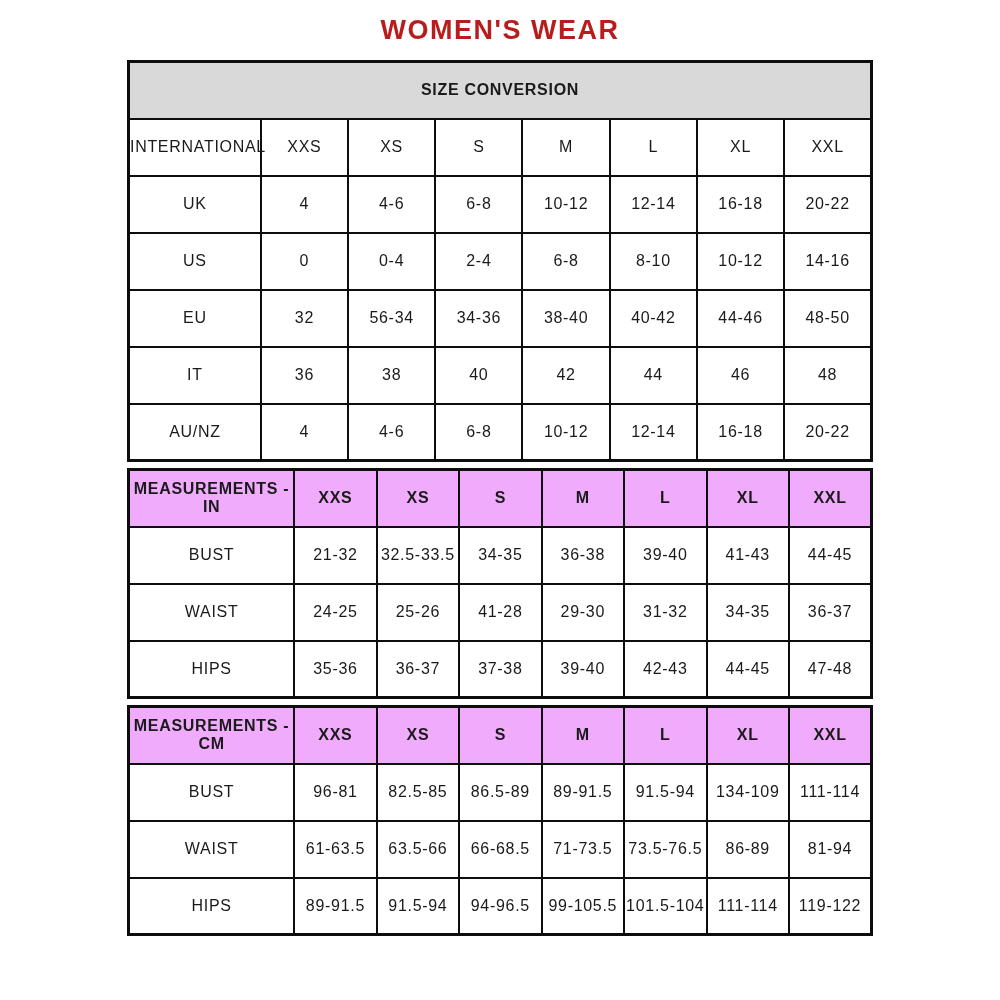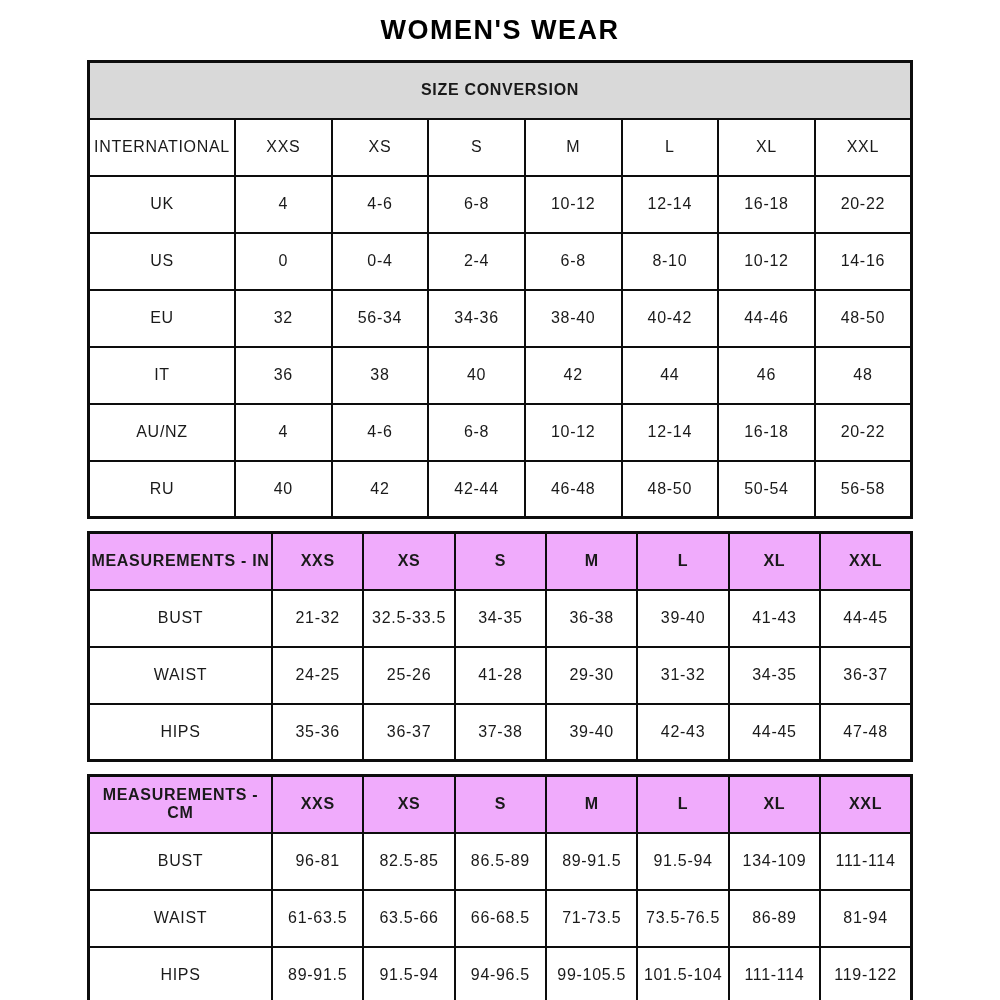--- a/index.html
+++ b/index.html
@@ -9,27 +9,27 @@
     background: #ffffff;
     font-family: "Liberation Sans", sans-serif;
     color: #1a1a1a;
     overflow: hidden;
   }
   .page-title {
     text-align: center;
     font-size: 27px;
     font-weight: 700;
     letter-spacing: 1.5px;
-    color: #000000;
+    color: #b91c1c;
     padding-top: 15px;
     margin-bottom: 14px;
   }
   table.chart-table {
-    width: 826px;
-    margin: 0 auto 12px auto;
+    width: 746px;
+    margin: 0 auto 6px auto;
     border-collapse: collapse;
     table-layout: fixed;
     border: 3px solid #0d0d0d;
   }
   table.chart-table td {
     border: 2px solid #0d0d0d;
     text-align: center;
     vertical-align: middle;
     height: 57px;
     font-size: 16px;
@@ -138,30 +138,20 @@
         <tr>
           <td class="label-cell">AU/NZ</td>
           <td class="value-cell">4</td>
           <td class="value-cell">4-6</td>
           <td class="value-cell">6-8</td>
           <td class="value-cell">10-12</td>
           <td class="value-cell">12-14</td>
           <td class="value-cell">16-18</td>
           <td class="value-cell">20-22</td>
         </tr>
-        <tr>
-          <td class="label-cell">RU</td>
-          <td class="value-cell">40</td>
-          <td class="value-cell">42</td>
-          <td class="value-cell">42-44</td>
-          <td class="value-cell">46-48</td>
-          <td class="value-cell">48-50</td>
-          <td class="value-cell">50-54</td>
-          <td class="value-cell">56-58</td>
-        </tr>
       </tbody>
   </table>
 
   <table class="chart-table" id="measurements-in">
     <colgroup>
       <col style="width:22.3%">
       <col style="width:11.1%">
         <col style="width:11.1%">
         <col style="width:11.1%">
       <col style="width:11.1%">

